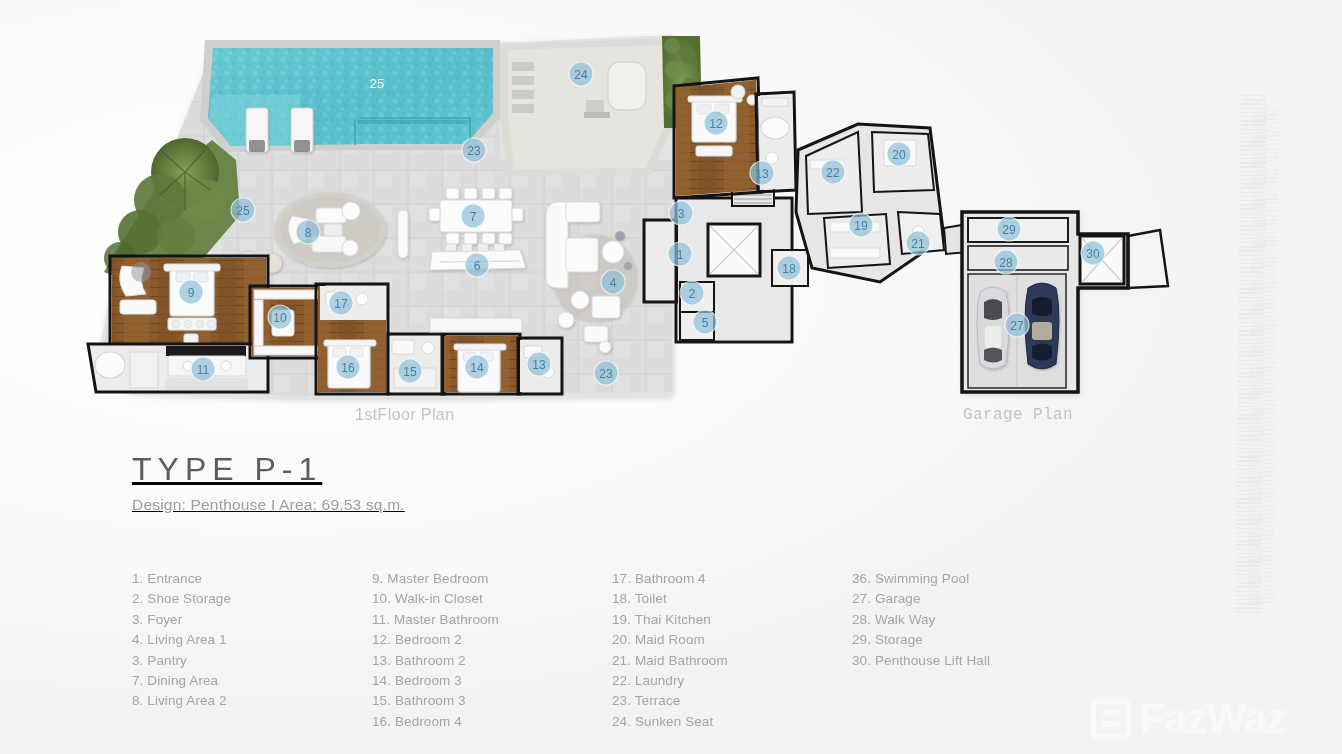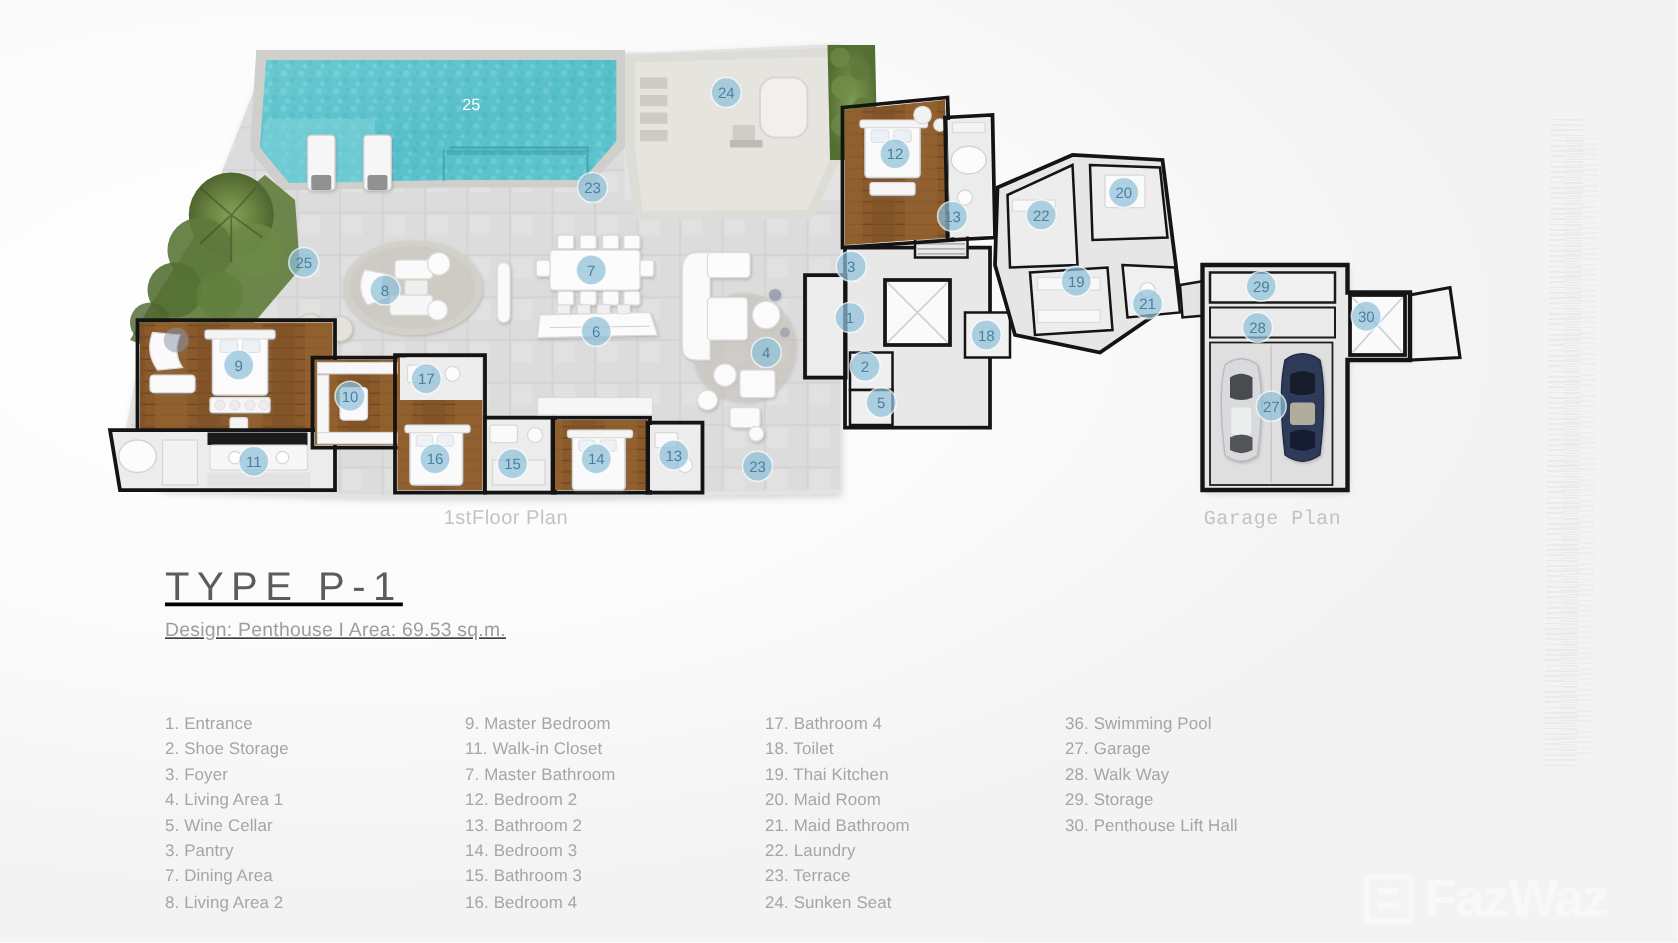--- a/index.html
+++ b/index.html
@@ -663,29 +663,28 @@
     <div class="type-title">TYPE P-1</div>
     <div class="type-subtitle">Design: Penthouse I Area: 69.53 sq.m.</div>
   </div>
 
   <div class="legend" id="legend">
       <div class="legend-col">
         <div class="legend-item">1. Entrance</div>
         <div class="legend-item">2. Shoe Storage</div>
         <div class="legend-item">3. Foyer</div>
         <div class="legend-item">4. Living Area 1</div>
-        <div class="legend-item">5. Wine Cellar</div>
         <div class="legend-item">3. Pantry</div>
         <div class="legend-item">7. Dining Area</div>
         <div class="legend-item">8. Living Area 2</div>
       </div>
       <div class="legend-col">
         <div class="legend-item">9. Master Bedroom</div>
-        <div class="legend-item">11. Walk-in Closet</div>
-        <div class="legend-item">7. Master Bathroom</div>
+        <div class="legend-item">10. Walk-in Closet</div>
+        <div class="legend-item">11. Master Bathroom</div>
         <div class="legend-item">12. Bedroom 2</div>
         <div class="legend-item">13. Bathroom 2</div>
         <div class="legend-item">14. Bedroom 3</div>
         <div class="legend-item">15. Bathroom 3</div>
         <div class="legend-item">16. Bedroom 4</div>
       </div>
       <div class="legend-col">
         <div class="legend-item">17. Bathroom 4</div>
         <div class="legend-item">18. Toilet</div>
         <div class="legend-item">19. Thai Kitchen</div>

